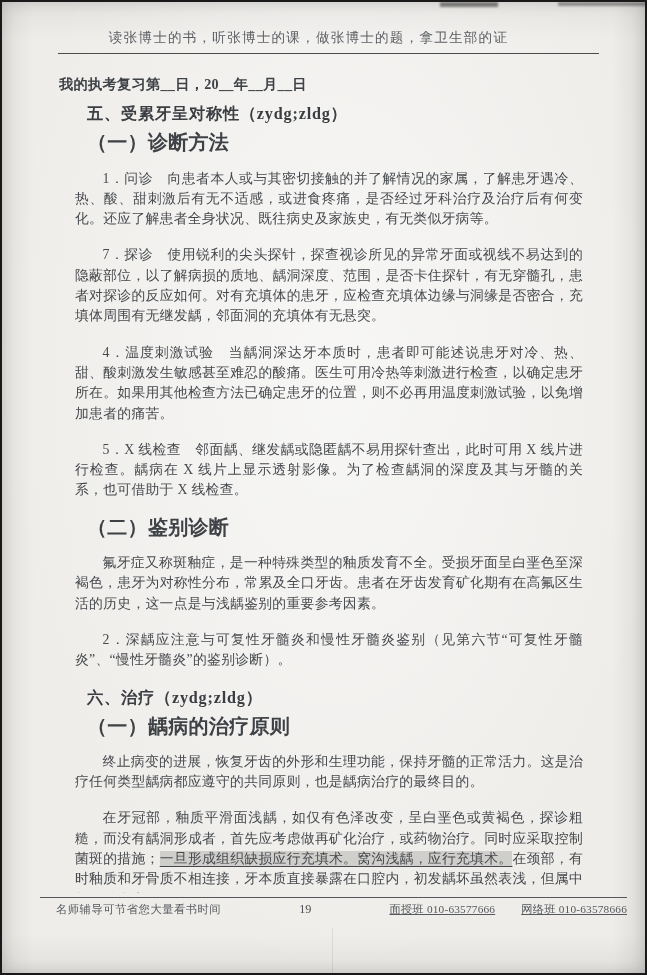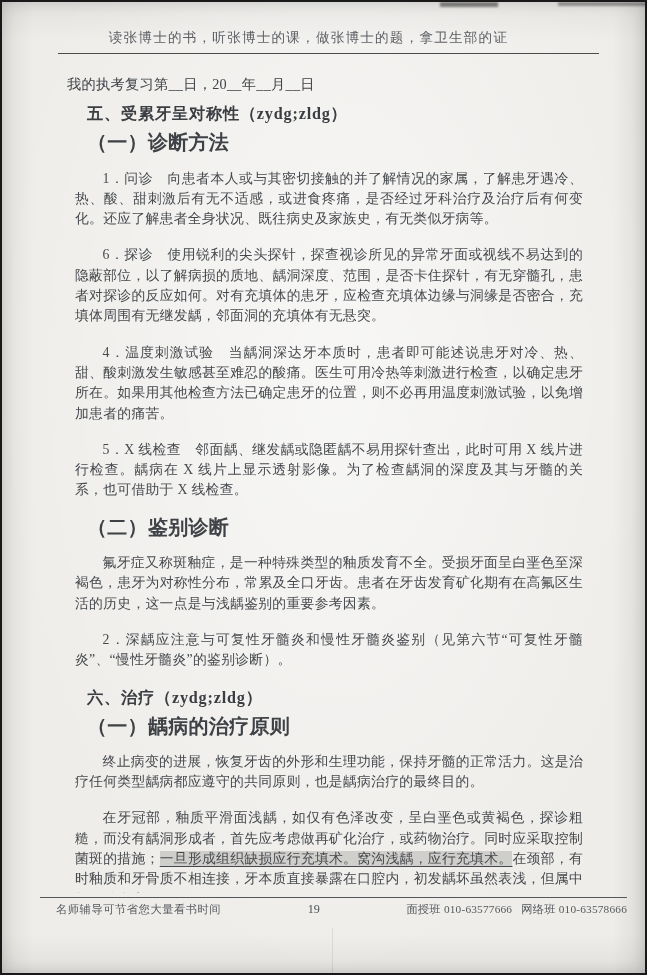--- a/index.html
+++ b/index.html
@@ -39,22 +39,22 @@
   .content {
     position: absolute;
     top: 60px; left: 57px; right: 46px; bottom: 80px;
     overflow: hidden;
     font-size: 13.8px;
     line-height: 20.3px;
     letter-spacing: 0.3px;
     text-align: justify;
   }
   .review-line {
-    margin: 12px 0 9px 8px;
-    font-weight: 400;
+    margin: 12px 0 9px 0;
+    font-weight: 700;
     font-size: 14.2px;
     color: #3e4145;
   }
   .h1 {
     font-weight: bold;
     font-size: 16.2px;
     line-height: 22px;
     padding-left: 28px;
     margin: 8px 0 7px 0;
     color: #3a3d41;
@@ -88,40 +88,40 @@
     border-top: 1.4px solid #55585b;
     padding-top: 4px;
     display: flex;
     justify-content: space-between;
     align-items: baseline;
     font-size: 11.3px;
     color: #55585c;
   }
   .footer .f-left { padding-left: 16px; letter-spacing: 0.5px; }
   .footer .f-page { font-size: 12.2px; color: #4c4f53; }
-  .footer .f-right { display: flex; gap: 9px; letter-spacing: 0.2px; }
+  .footer .f-right { display: flex; gap: 26px; letter-spacing: 0.2px; text-decoration: underline; }
 </style>
 </head>
 <body>
 
 <div class="page">
   <div class="artifact smudge-1"></div>
   <div class="artifact smudge-2"></div>
   <div class="artifact fold"></div>
 
   <div class="slogan">读张博士的书，听张博士的课，做张博士的题，拿卫生部的证</div>
   <div class="header-rule"></div>
 
   <div class="content">
     <div class="review-line">我的执考复习第__日，20__年__月__日</div>
     <div id="blocks">
         <div class="h1">五、受累牙呈对称性（zydg;zldg）</div>
         <div class="h2">（一）诊断方法</div>
         <p class="para"><span class="seg normal">1．问诊　向患者本人或与其密切接触的并了解情况的家属，了解患牙遇冷、热、酸、甜刺激后有无不适感，或进食疼痛，是否经过牙科治疗及治疗后有何变化。还应了解患者全身状况、既往病史及家族史，有无类似牙病等。</span></p>
-        <p class="para"><span class="seg normal">6．探诊　使用锐利的尖头探针，探查视诊所见的异常牙面或视线不易达到的隐蔽部位，以了解病损的质地、龋洞深度、范围，是否卡住探针，有无穿髓孔，患者对探诊的反应如何。对有充填体的患牙，应检查充填体边缘与洞缘是否密合，充填体周围有无继发龋，邻面洞的充填体有无悬突。</span></p>
+        <p class="para"><span class="seg normal">7．探诊　使用锐利的尖头探针，探查视诊所见的异常牙面或视线不易达到的隐蔽部位，以了解病损的质地、龋洞深度、范围，是否卡住探针，有无穿髓孔，患者对探诊的反应如何。对有充填体的患牙，应检查充填体边缘与洞缘是否密合，充填体周围有无继发龋，邻面洞的充填体有无悬突。</span></p>
         <p class="para"><span class="seg normal">4．温度刺激试验　当龋洞深达牙本质时，患者即可能述说患牙对冷、热、甜、酸刺激发生敏感甚至难忍的酸痛。医生可用冷热等刺激进行检查，以确定患牙所在。如果用其他检查方法已确定患牙的位置，则不必再用温度刺激试验，以免增加患者的痛苦。</span></p>
         <p class="para"><span class="seg normal">5．X 线检查　邻面龋、继发龋或隐匿龋不易用探针查出，此时可用 X 线片进行检查。龋病在 X 线片上显示透射影像。为了检查龋洞的深度及其与牙髓的关系，也可借助于 X 线检查。</span></p>
         <div class="h2">（二）鉴别诊断</div>
         <p class="para"><span class="seg normal">氟牙症又称斑釉症，是一种特殊类型的釉质发育不全。受损牙面呈白垩色至深褐色，患牙为对称性分布，常累及全口牙齿。患者在牙齿发育矿化期有在高氟区生活的历史，这一点是与浅龋鉴别的重要参考因素。</span></p>
         <p class="para"><span class="seg normal">2．深龋应注意与可复性牙髓炎和慢性牙髓炎鉴别（见第六节“可复性牙髓炎”、“慢性牙髓炎”的鉴别诊断）。</span></p>
         <div class="h1">六、治疗（zydg;zldg）</div>
         <div class="h2">（一）龋病的治疗原则</div>
         <p class="para"><span class="seg normal">终止病变的进展，恢复牙齿的外形和生理功能，保持牙髓的正常活力。这是治疗任何类型龋病都应遵守的共同原则，也是龋病治疗的最终目的。</span></p>
         <p class="para"><span class="seg normal">在牙冠部，釉质平滑面浅龋，如仅有色泽改变，呈白垩色或黄褐色，探诊粗糙，而没有龋洞形成者，首先应考虑做再矿化治疗，或药物治疗。同时应采取控制菌斑的措施；</span><span class="seg highlight-underline">一旦形成组织缺损应行充填术。窝沟浅龋，应行充填术。</span><span class="seg normal">在颈部，有时釉质和牙骨质不相连接，牙本质直接暴露在口腔内，初发龋坏虽然表浅，但属中龋，治疗应</span></p>
       </div>

